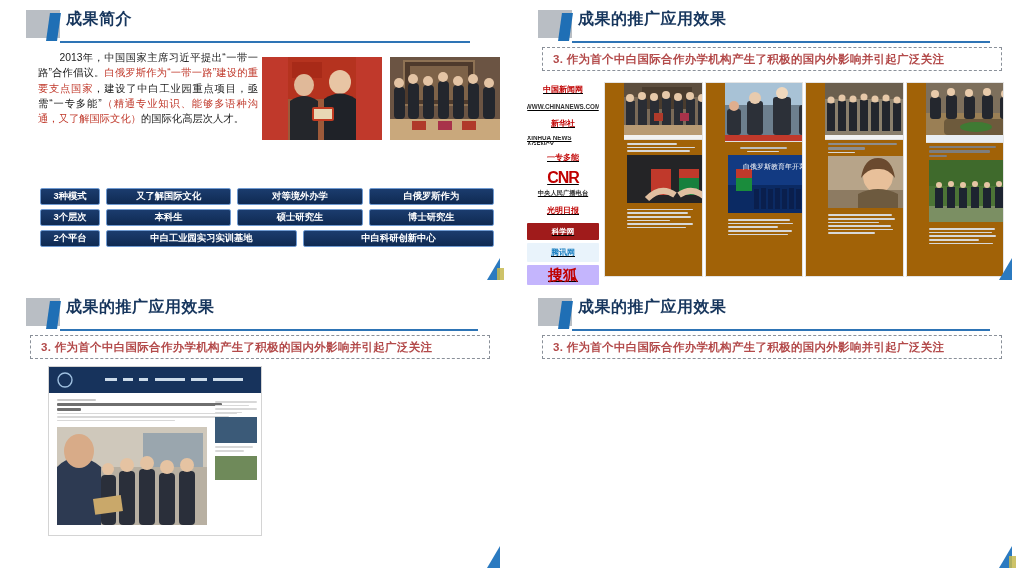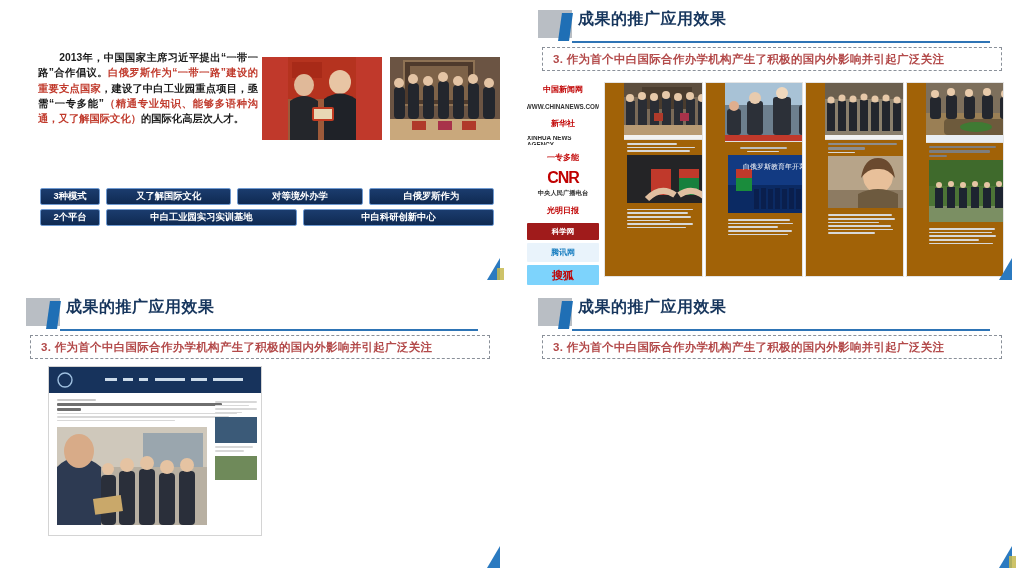--- a/index.html
+++ b/index.html
@@ -23,48 +23,48 @@
   .hdr .rule{position:absolute;left:60px;top:41px;width:418px;height:2px;background:#2e74b5;}
   .s1 .hdr .rule{width:410px;}
 
   
   .subbox{position:absolute;left:30px;right:22px;top:47px;height:24px;
           border:1px dashed #8a9099;box-sizing:border-box;display:flex;align-items:center;}
   .subbox span{font-size:11.5px;font-weight:bold;color:#b34a4a;padding-left:10px;letter-spacing:.3px;white-space:nowrap;}
 
   
   .s1 .para{position:absolute;left:38px;top:50px;width:220px;font-size:10.3px;line-height:15.3px;
-            color:#1a1a1a;font-weight:bold;text-align:justify;}
+            color:#1a1a1a;font-weight:normal;text-align:justify;}
   .s1 .para .r{color:#c0392b;}
   .s1 .para2{position:absolute;left:38px;top:155px;width:455px;font-size:10.3px;line-height:15.3px;
              color:#1a1a1a;font-weight:bold;text-align:justify;}
   .s1 .para2 .r{color:#c0392b;}
   .ph{position:absolute;overflow:hidden;background:#7d8b96;}
   .s1 .ph1{left:262px;top:57px;width:120px;height:83px;}
   .s1 .ph2{left:390px;top:57px;width:110px;height:83px;}
 
   .tbl{position:absolute;left:40px;top:188px;width:460px;}
   .trow{display:flex;align-items:center;margin-bottom:4px;height:17px;}
   .cell{height:17px;display:flex;align-items:center;justify-content:center;
         background:linear-gradient(180deg,#1b3c6e 0%,#0f2a52 100%);
         color:#fff;font-size:9.3px;font-weight:bold;border:1px solid #6f9ad1;
         box-sizing:border-box;border-radius:2px;margin-right:6px;white-space:nowrap;}
   .cell.lbl{width:60px;flex:0 0 60px;}
   .cell.g{flex:1;}
 
   
   .logocol{position:absolute;left:527px;top:80px;width:72px;}
-  .s2 .logocol{left:15px;}
+  .s2 .logocol{left:15px;text-decoration:underline;}
   .logo{height:19px;margin-bottom:3px;display:flex;align-items:center;justify-content:center;
         font-size:8px;font-weight:bold;overflow:hidden;border-radius:1px;}
   .logo.cnr{color:#c00000;font-size:16px;letter-spacing:-1px;line-height:1;height:16px;}
   .logo.cnrsub{color:#333;font-size:6.3px;height:9px;font-weight:bold;}
   .logo.kexue{background:#a01b1b;color:#fff;font-size:7.5px;height:17px;}
   .logo.tencent{background:#e9f3fb;color:#1a7fc1;font-size:8px;}
-  .logo.sohu{background:#7dd3fc;color:#c00000;font-size:11px;height:20px;font-weight:bold;}
+  .logo.sohu{background:#c4b5fd;color:#c00000;font-size:15px;height:20px;font-weight:bold;}
   .logo.xinhua,.logo.zgqn,.logo.gmrb,.logo.zgxw{color:#c00000;}
 
   .newsgrid{position:absolute;left:604px;top:82px;width:400px;height:195px;
             display:grid;grid-template-columns:repeat(4,1fr);gap:2px;}
   .s2 .newsgrid{left:92px;}
   .newscol{background:#a16207;border:1px solid #e4e4e4;overflow:hidden;position:relative;padding-left:19px;}
   .ncphoto{width:100%;height:52px;background:#6f7f8c;}
   .ncbar{height:4px;background:#f2f2f2;border-bottom:1px solid #e0e0e0;}
   .nclines{padding:3px 3px 0 3px;}
   .nl{height:1.6px;background:#d8d8d8;margin-bottom:2px;border-radius:1px;}
@@ -81,20 +81,26 @@
   .corner .tri{position:absolute;right:6px;bottom:4px;width:0;height:0;
                border-left:13px solid transparent;border-bottom:22px solid #2b7ac0;}
   .corner .tri2{position:absolute;right:2px;bottom:4px;width:7px;height:12px;background:#c6b84f;opacity:.85;}
 </style>
 </head>
 <body>
 
 <div class="deck">
 
   <div class="slide s1">
+    <div class="hdr">
+      <div class="grey-blk"></div>
+      <div class="blue-blk"></div>
+      <div class="ttl">成果简介</div>
+      <div class="rule"></div>
+    </div>
 
     <div class="para">
       <span>　　2013年，中国国家主席习近平提出“一带一路”合作倡议。</span><span class="r">白俄罗斯作为“一带一路”建设的重要支点国家</span><span>，建设了中白工业园重点项目，亟需“一专多能”</span><span class="r">（精通专业知识、能够多语种沟通，又了解国际文化）</span><span>的国际化高层次人才。</span>
     </div>
 
     <div class="ph ph1">
       <svg width="120" height="83" viewBox="0 0 120 83">
         <rect width="120" height="83" fill="#9d5a3a"></rect>
         <rect x="0" y="0" width="120" height="42" fill="#b5331f"></rect>
         <rect x="0" y="0" width="26" height="83" fill="#c0392b"></rect>
@@ -141,20 +147,26 @@
 
 
     <div class="tbl">
       <div class="trow">
         <div class="cell lbl">3种模式</div>
         <div class="cell g">又了解国际文化</div>
         <div class="cell g">对等境外办学</div>
         <div class="cell g">白俄罗斯作为</div>
       </div>
       <div class="trow">
+        <div class="cell lbl">3个层次</div>
+        <div class="cell g">本科生</div>
+        <div class="cell g">硕士研究生</div>
+        <div class="cell g">博士研究生</div>
+      </div>
+      <div class="trow">
         <div class="cell lbl">2个平台</div>
         <div class="cell g">中白工业园实习实训基地</div>
         <div class="cell g">中白科研创新中心</div>
       </div>
     </div>
 
     <div class="corner">
       <div class="tri"></div>
       <div class="tri2"></div>
     </div>

